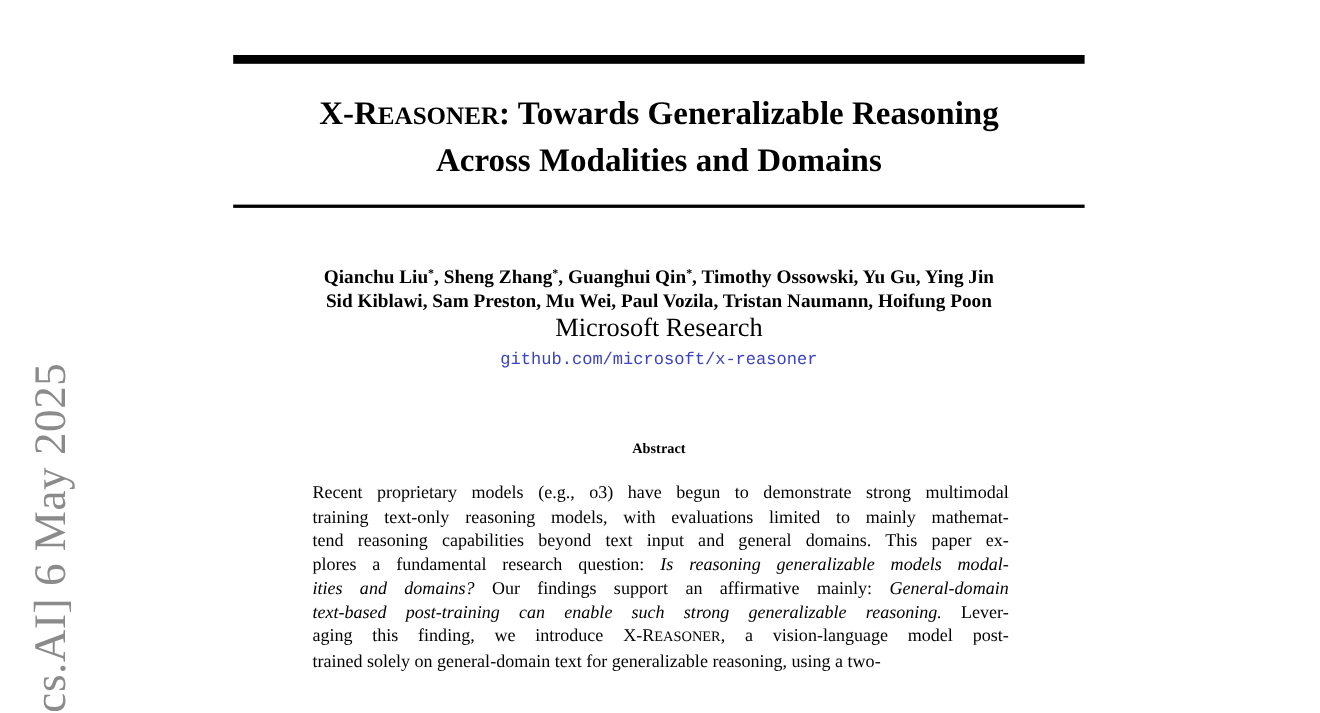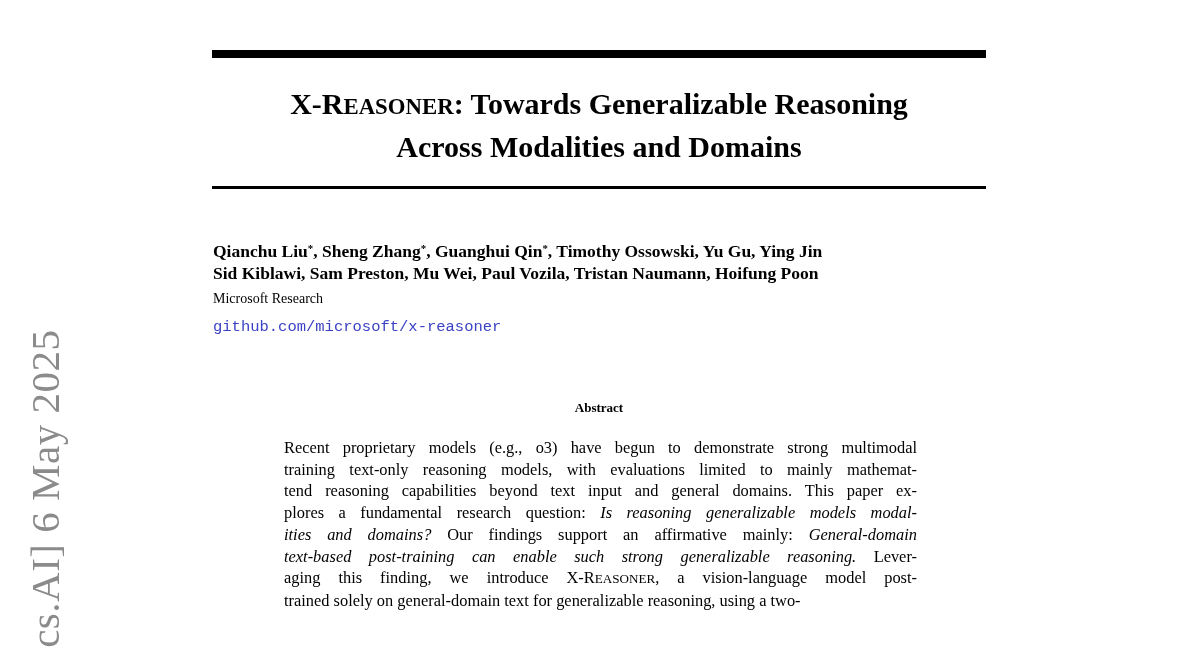--- a/index.html
+++ b/index.html
@@ -27,41 +27,42 @@
     text-align: center;
     font-weight: bold;
     font-size: 30px;
     line-height: 40px;
   }
   .title-block .seg-sc { font-size: 0.76em; }
 
   .authors-block {
     position: absolute;
     left: 213px; top: 240px; width: 772px;
+    text-align: center;
     font-weight: bold;
     font-size: 17.5px;
     line-height: 22px;
   }
   .seg-sup {
     font-size: 0.62em;
     vertical-align: 0.45em;
     line-height: 0;
   }
 
   .affiliation {
     position: absolute;
     left: 213px; top: 288px; width: 772px;
-    text-align: left;
-    font-size: 14px;
+    text-align: center;
+    font-size: 24px;
     line-height: 21px;
   }
   .repo-link {
     position: absolute;
     left: 213px; top: 318px; width: 772px;
-    text-align: left;
+    text-align: center;
     font-family: "Liberation Mono", "DejaVu Sans Mono", monospace;
     font-size: 15.5px;
     line-height: 19px;
     text-decoration: none;
     cursor: pointer;
   }
 
   .abstract-heading {
     position: absolute;
     left: 213px; top: 396px; width: 772px;

